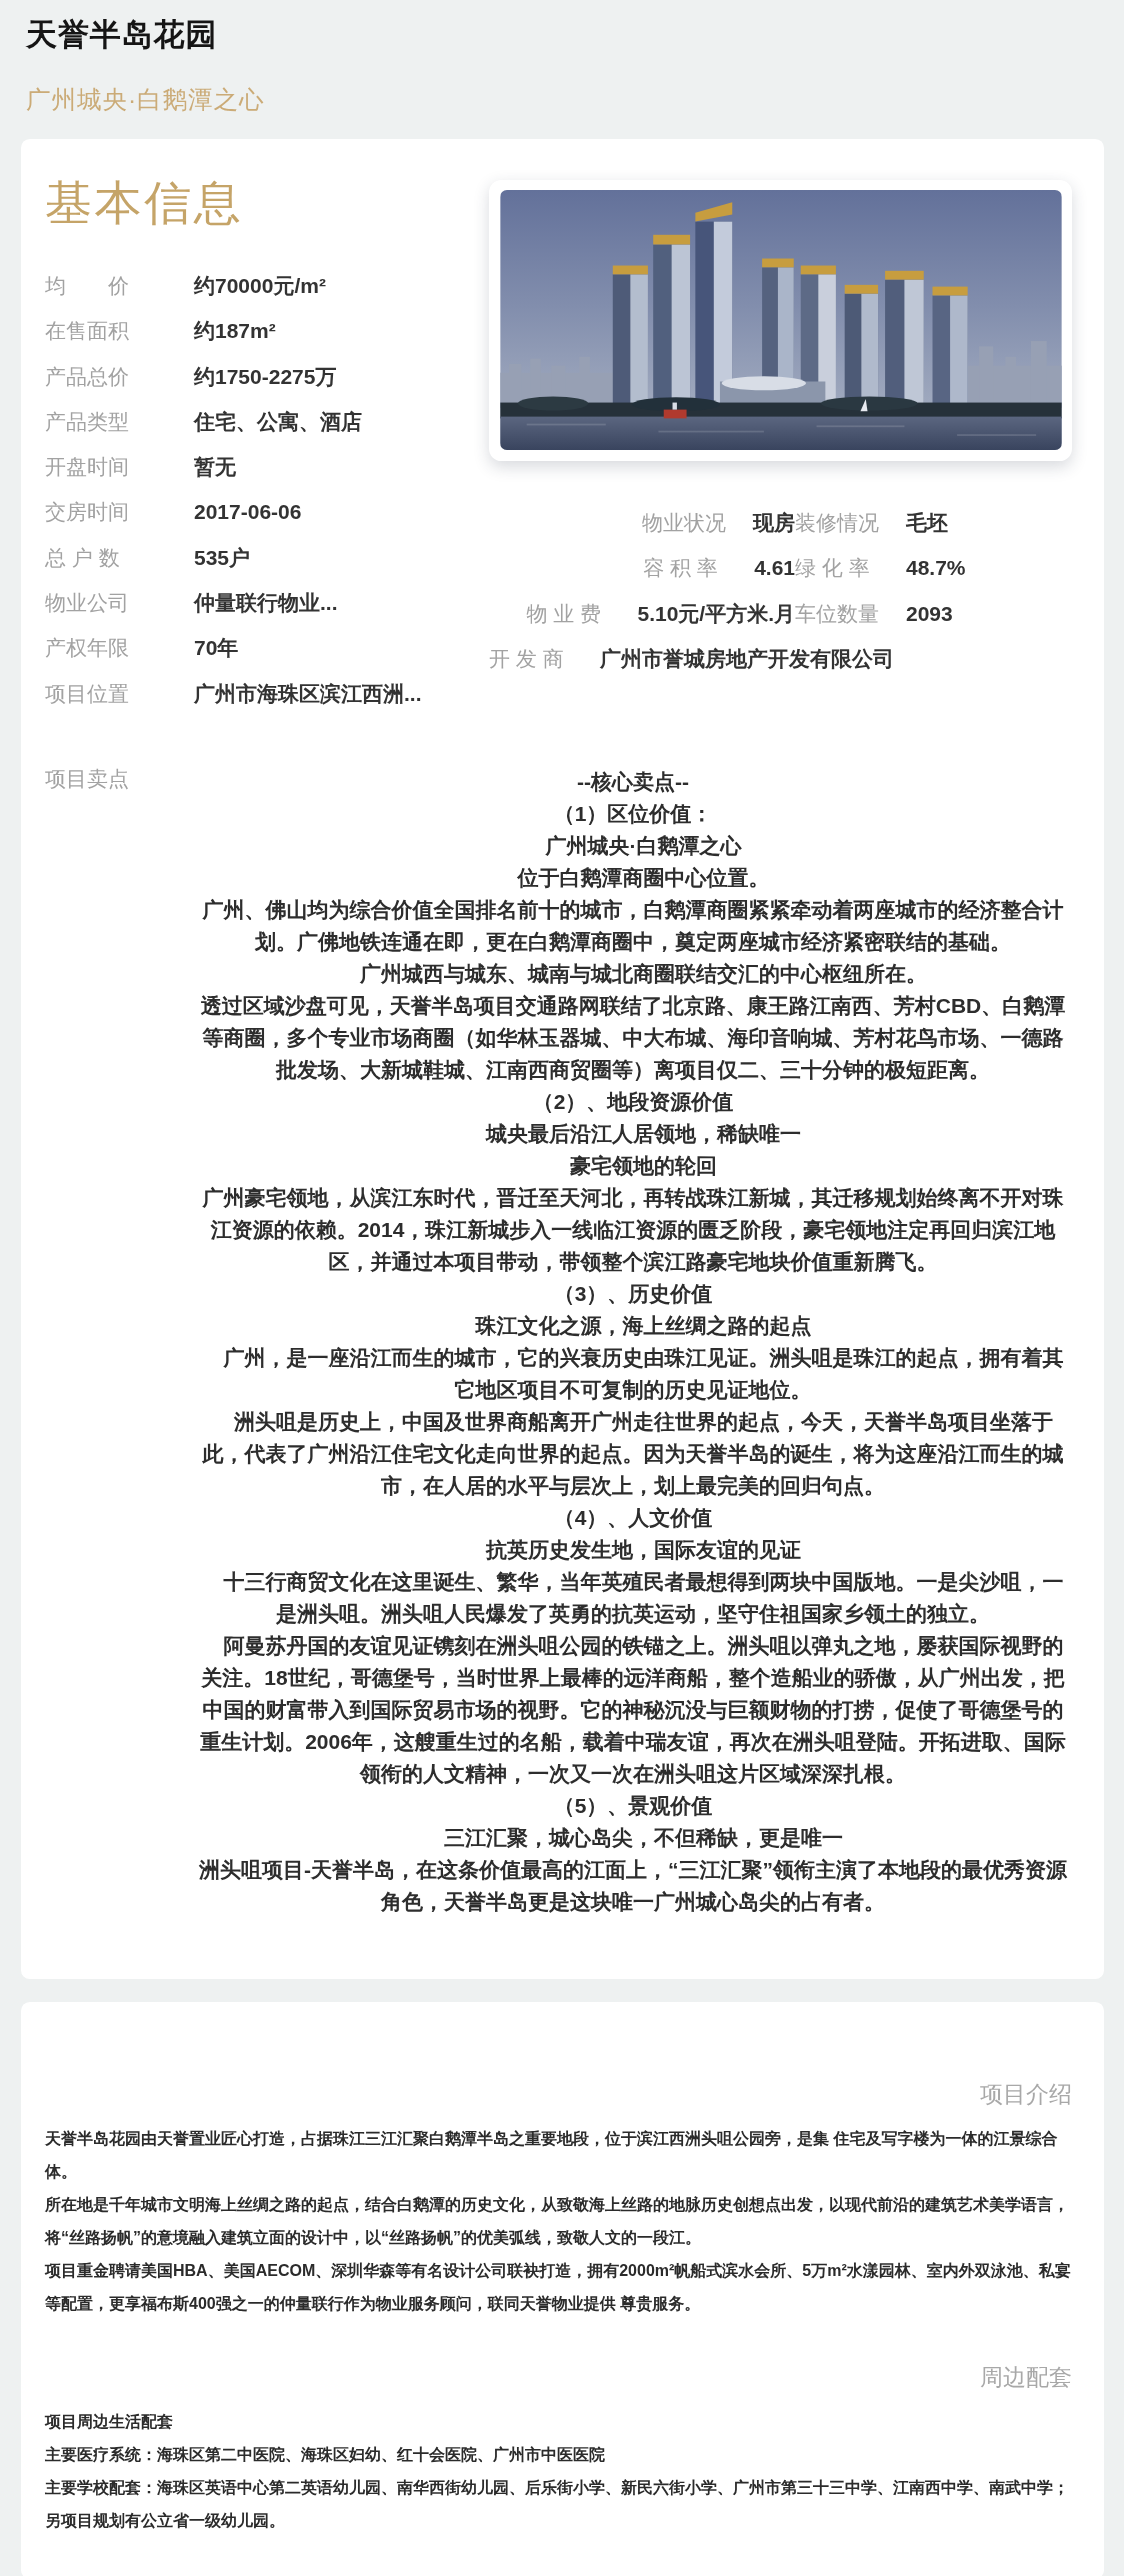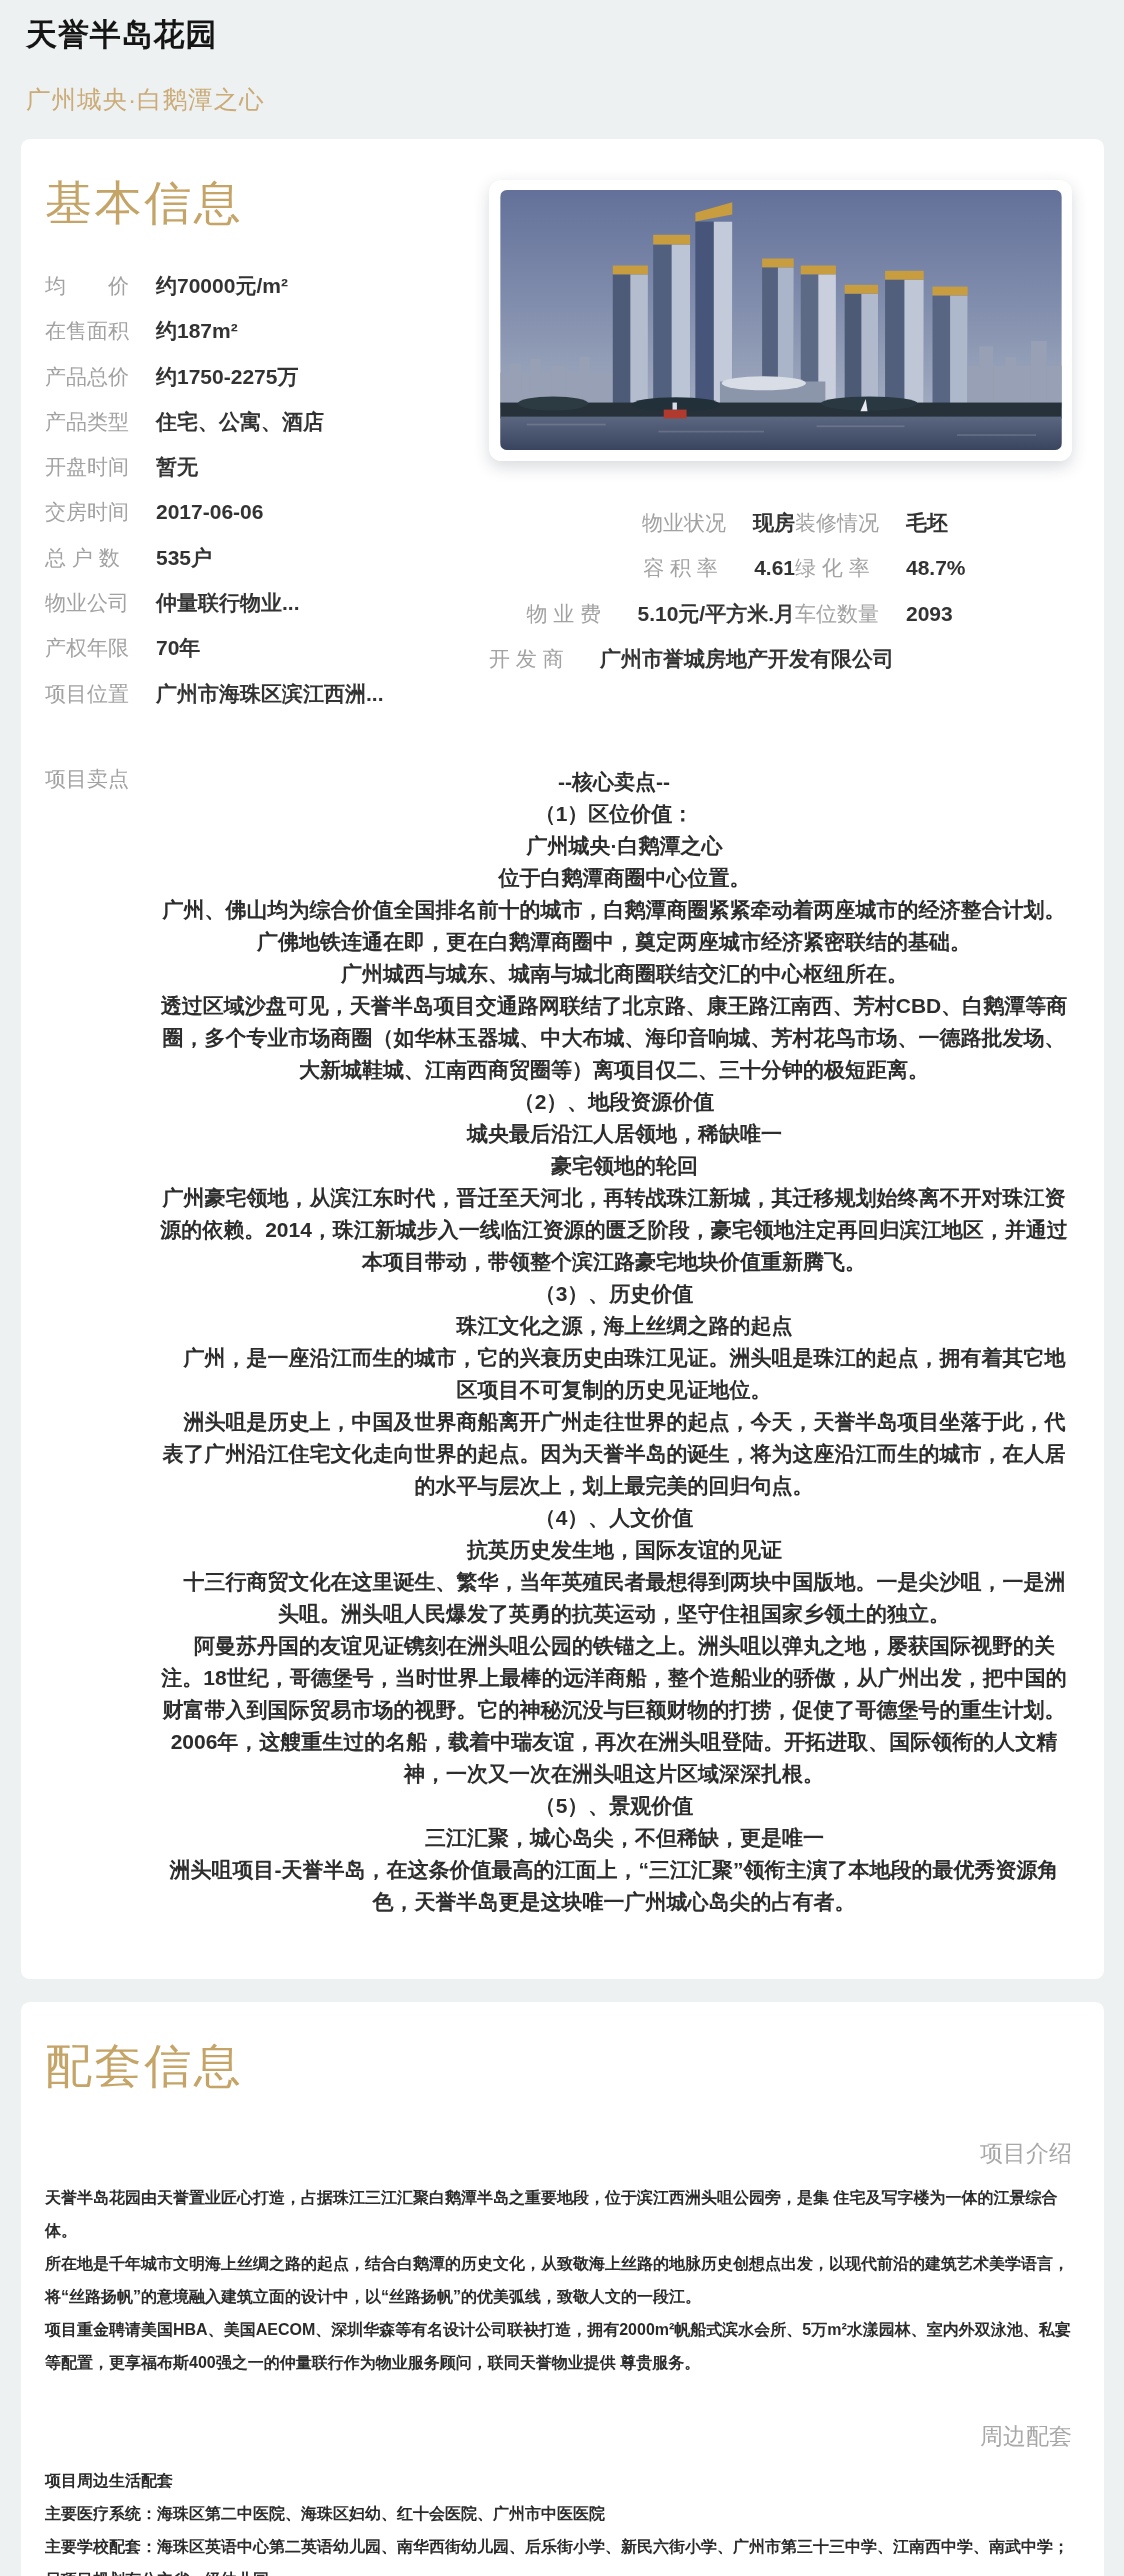--- a/index.html
+++ b/index.html
@@ -20,21 +20,21 @@
     padding:35px 32px 42px 24px;
     box-sizing:border-box;
   }
   .section-heading{
     font-size:47px;line-height:1.25;font-weight:400;
     color:#c5a468;letter-spacing:2.6px;
   }
   
   .basic-columns{position:relative;margin-top:40px;min-height:475px;}
   .left-rows{width:422px;}
-  .info-row{display:flex;align-items:flex-start;margin-bottom:19.3px;font-size:21px;line-height:26px;}
+  .info-row{display:flex;align-items:flex-start;margin-bottom:19.3px;font-size:21px;line-height:26px;gap:38px;}
   .info-row .f-label{
     flex:0 0 88px;color:#a2a2a2;font-weight:400;white-space:nowrap;
   }
   .info-row .f-value{
     margin-left:23px;color:#333333;font-weight:600;
   }
   .right-block{position:absolute;top:-93px;right:0;width:583px;}
   .photo-frame{
     background:#ffffff;border-radius:12.3px;padding:10.5px;
     box-shadow:0 5.3px 16px rgba(40,50,70,.18);
@@ -267,21 +267,20 @@
 　抗英历史发生地，国际友谊的见证
 　十三行商贸文化在这里诞生、繁华，当年英殖民者最想得到两块中国版地。一是尖沙咀，一是洲头咀。洲头咀人民爆发了英勇的抗英运动，坚守住祖国家乡领土的独立。
 　阿曼苏丹国的友谊见证镌刻在洲头咀公园的铁锚之上。洲头咀以弹丸之地，屡获国际视野的关注。18世纪，哥德堡号，当时世界上最棒的远洋商船，整个造船业的骄傲，从广州出发，把中国的财富带入到国际贸易市场的视野。它的神秘沉没与巨额财物的打捞，促使了哥德堡号的重生计划。2006年，这艘重生过的名船，载着中瑞友谊，再次在洲头咀登陆。开拓进取、国际领衔的人文精神，一次又一次在洲头咀这片区域深深扎根。
 （5）、景观价值
 　三江汇聚，城心岛尖，不但稀缺，更是唯一
 洲头咀项目-天誉半岛，在这条价值最高的江面上，“三江汇聚”领衔主演了本地段的最优秀资源角色，天誉半岛更是这块唯一广州城心岛尖的占有者。</span>
   </div>
 </div>
 
 <div class="card">
-  <div class="section-heading">配套信息</div>
 
   <div class="sub-label">项目介绍</div>
   <div class="sub-text pre">天誉半岛花园由天誉置业匠心打造，占据珠江三江汇聚白鹅潭半岛之重要地段，位于滨江西洲头咀公园旁，是集 住宅及写字楼为一体的江景综合体。
 所在地是千年城市文明海上丝绸之路的起点，结合白鹅潭的历史文化，从致敬海上丝路的地脉历史创想点出发，以现代前沿的建筑艺术美学语言，将“丝路扬帆”的意境融入建筑立面的设计中，以“丝路扬帆”的优美弧线，致敬人文的一段江。
 项目重金聘请美国HBA、美国AECOM、深圳华森等有名设计公司联袂打造，拥有2000m²帆船式滨水会所、5万m²水漾园林、室内外双泳池、私宴等配置，更享福布斯400强之一的仲量联行作为物业服务顾问，联同天誉物业提供 尊贵服务。</div>
 
   <div class="sub-label">周边配套</div>
   <div class="sub-text pre">项目周边生活配套
 主要医疗系统：海珠区第二中医院、海珠区妇幼、红十会医院、广州市中医医院
 主要学校配套：海珠区英语中心第二英语幼儿园、南华西街幼儿园、后乐街小学、新民六街小学、广州市第三十三中学、江南西中学、南武中学；另项目规划有公立省一级幼儿园。</div>

